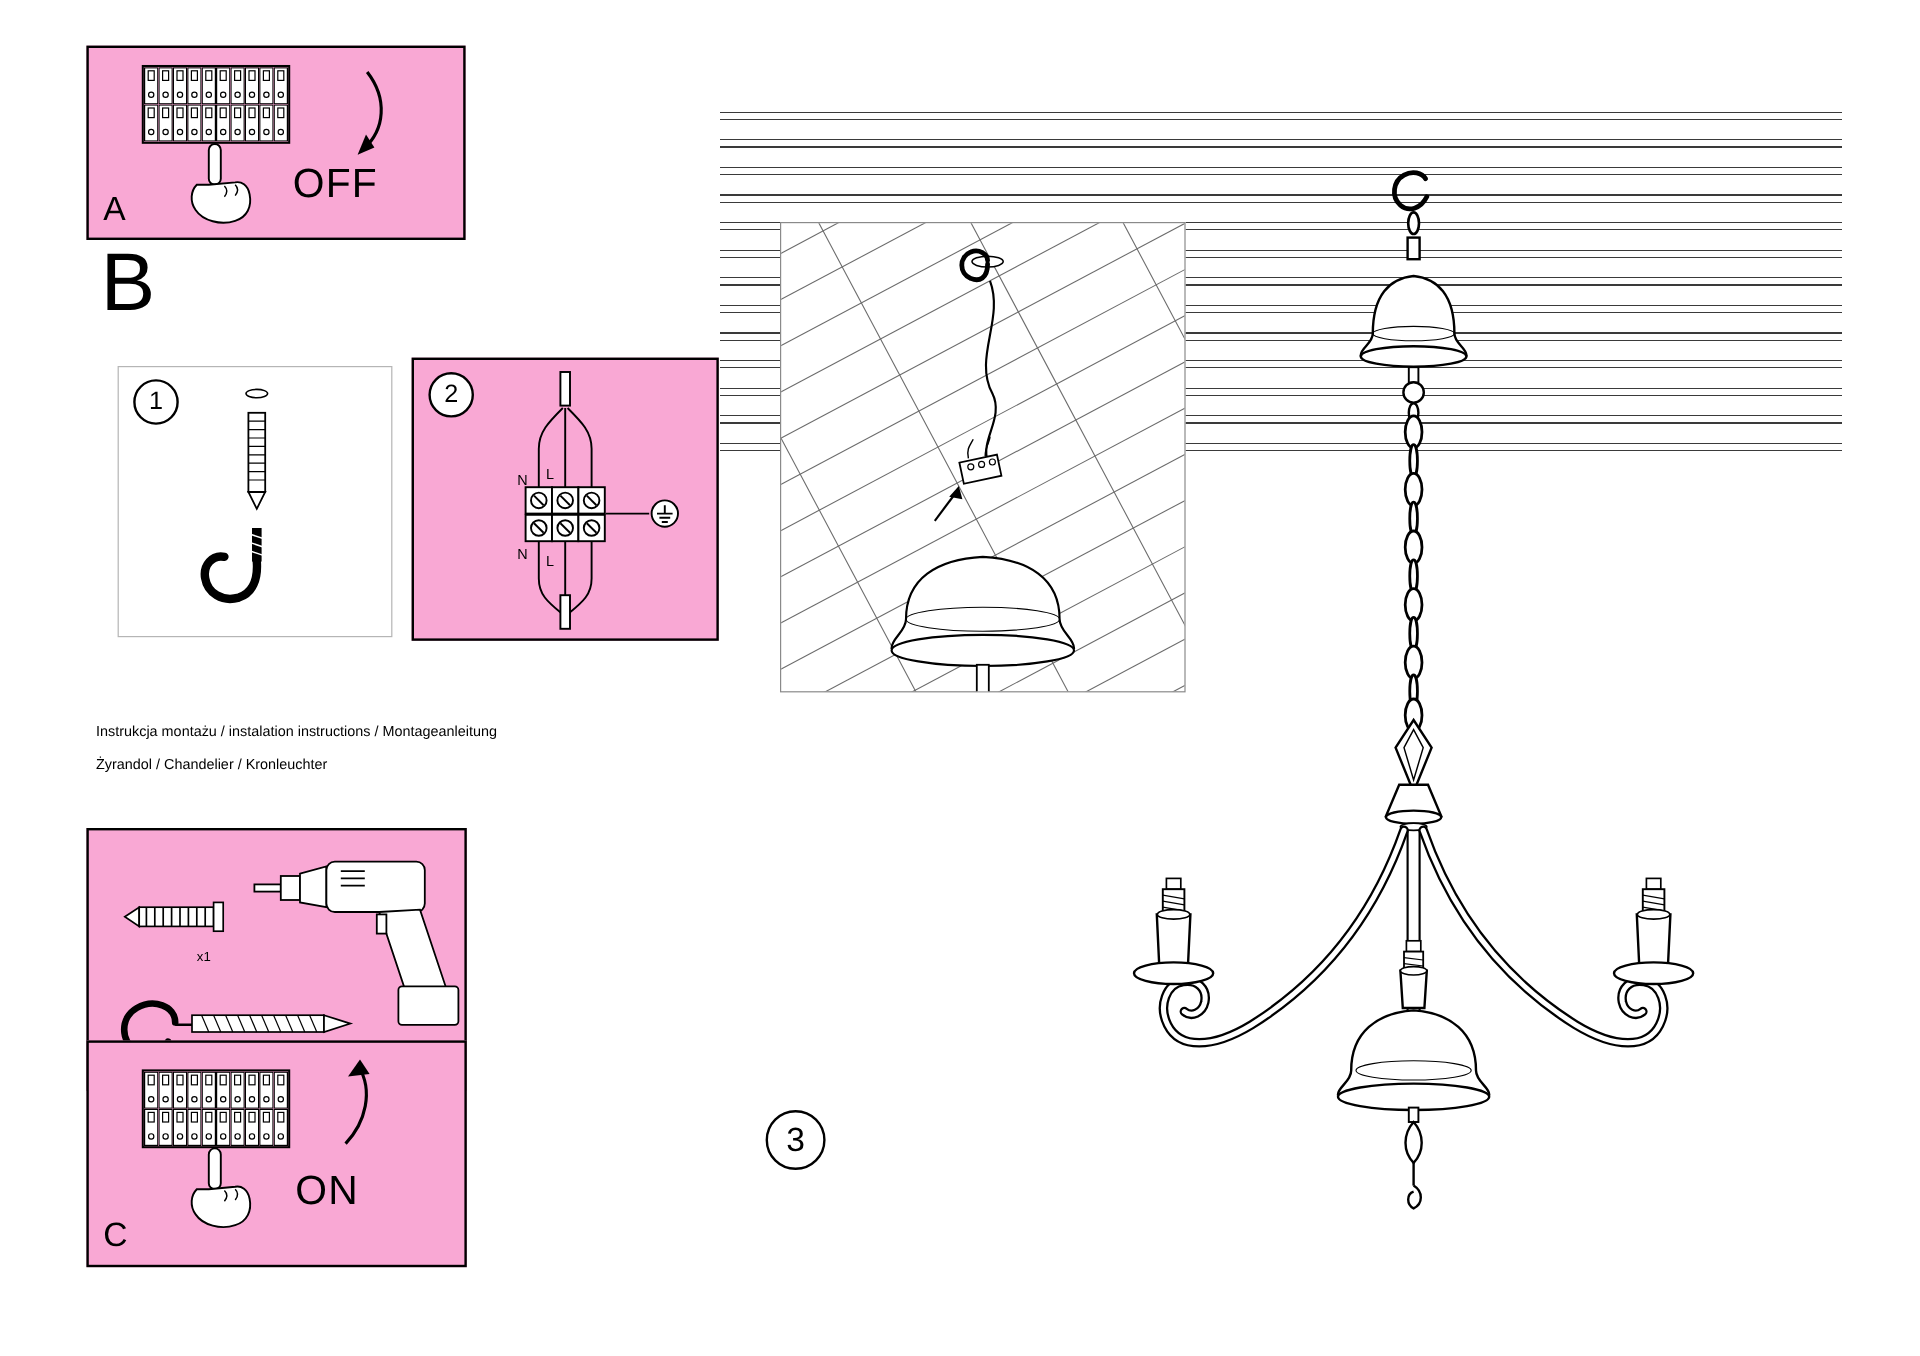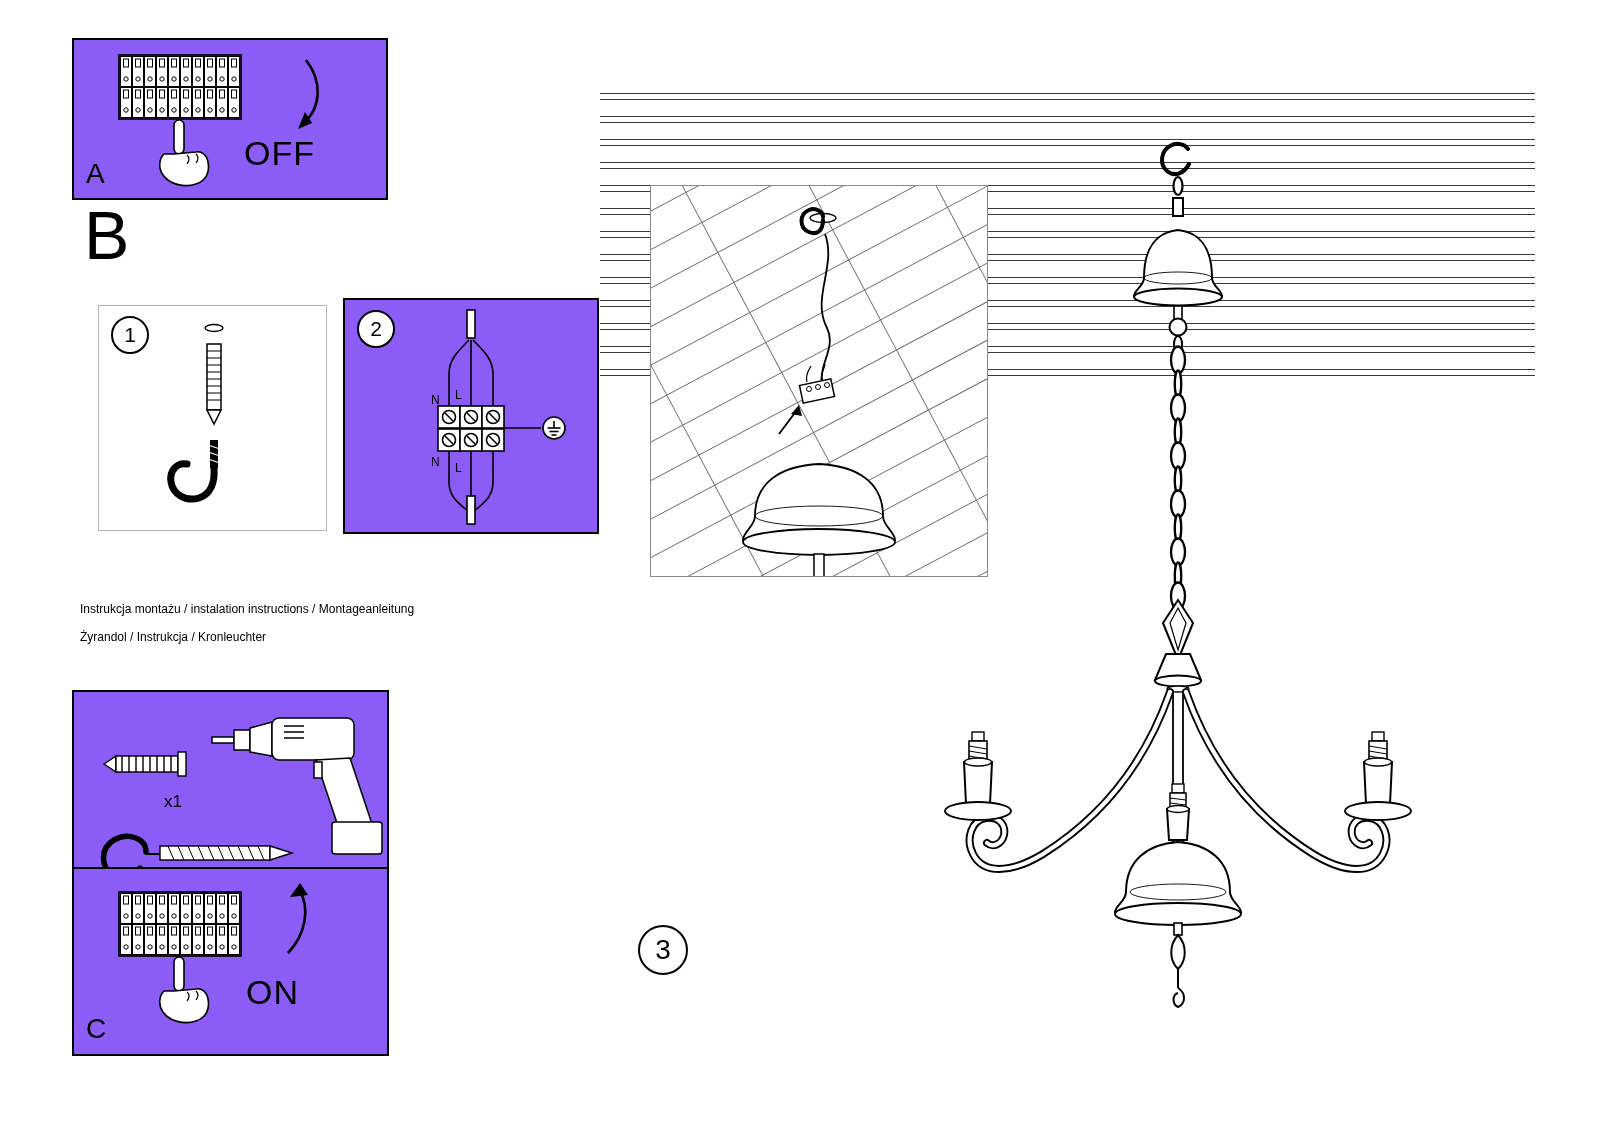--- a/index.html
+++ b/index.html
@@ -1,19 +1,19 @@
 <!DOCTYPE html>
 <html><head>
 <meta charset="utf-8">
 <style>
   html,body{margin:0;padding:0;background:#fff;}
   .canvas{position:relative;width:1600px;height:1130px;background:#fff;overflow:hidden;
           font-family:"Liberation Sans",sans-serif;color:#000;}
   .abs{position:absolute;}
-  .box{position:absolute;border:2px solid #000;background:#8b5cf6;}
+  .box{position:absolute;border:2px solid #000;background:#f9a8d4;}
   .box-light{position:absolute;border:1px solid #b5b5b5;background:#fff;}
   .biglabel{font-size:28px;}
   .state-label{font-size:34px;letter-spacing:1px;}
   .circled{position:absolute;border:2px solid #000;border-radius:50%;
            display:flex;align-items:center;justify-content:center;background:#fff;}
   .circled.small{width:34px;height:34px;font-size:21px;}
   .circled.big{width:46px;height:46px;font-size:28px;}
   .instr{position:absolute;font-size:12px;line-height:28px;}
   svg{display:block;}
   .hatch{position:absolute;left:600px;top:86px;width:935px;height:296px;
@@ -151,21 +151,21 @@
         <line x1="206.5" y1="135" x2="211.5" y2="135"></line>
       </g>
       <text x="86" y="104" font-size="12">N</text>
       <text x="110" y="99" font-size="12">L</text>
       <text x="86" y="166" font-size="12">N</text>
       <text x="110" y="172" font-size="12">L</text>
     </svg>
   </div>
 
   <div class="instr" style="left:80px;top:595px;">Instrukcja montażu / instalation instructions / Montageanleitung</div>
-  <div class="instr" style="left:80px;top:623px;">Żyrandol / Instrukcja / Kronleuchter</div>
+  <div class="instr" style="left:80px;top:623px;">Żyrandol / Chandelier / Kronleuchter</div>
 
   <div class="box" style="left:72px;top:690px;width:313px;height:215px;">
     <svg class="abs" style="left:0;top:0;" width="313" height="215" viewBox="0 0 313 215">
       <g fill="#fff" stroke="#000" stroke-width="1.4">
         <polygon points="30,72 42,64 42,80"></polygon>
         <rect x="42" y="64" width="62" height="16"></rect>
         <line x1="48" y1="64" x2="48" y2="80"></line>
           <line x1="55" y1="64" x2="55" y2="80"></line>
         <line x1="62" y1="64" x2="62" y2="80"></line>
           <line x1="69" y1="64" x2="69" y2="80"></line>
@@ -197,21 +197,21 @@
           <line x1="124" y1="154" x2="130" y2="168"></line>
         <line x1="134" y1="154" x2="140" y2="168"></line>
           <line x1="144" y1="154" x2="150" y2="168"></line>
         <line x1="154" y1="154" x2="160" y2="168"></line>
           <line x1="164" y1="154" x2="170" y2="168"></line>
         <line x1="174" y1="154" x2="180" y2="168"></line>
           <line x1="184" y1="154" x2="190" y2="168"></line>
         <polygon points="196,154 218,161 196,168" fill="#fff" stroke-width="1.4"></polygon>
       </g>
     </svg>
-    <div class="abs" style="left:90px;top:100px;font-size:17px;">x1</div>
+    <div class="abs" style="left:90px;top:100px;font-size:11px;">x1</div>
   </div>
 
   <div class="box" style="left:72px;top:867px;width:313px;height:185px;">
     <svg class="abs" style="left:16px;top:10px;" width="200" height="152" viewBox="0 0 200 152">
       <defs>
         <symbol id="modC" viewBox="0 0 12 31">
           <rect x="0.5" y="0.5" width="11" height="30" fill="#fff" stroke="#000" stroke-width="1"></rect>
           <rect x="3.5" y="3" width="5" height="8" fill="#fff" stroke="#000" stroke-width="1"></rect>
           <circle cx="6" cy="23" r="2.2" fill="none" stroke="#000" stroke-width="1"></circle>
         </symbol>

